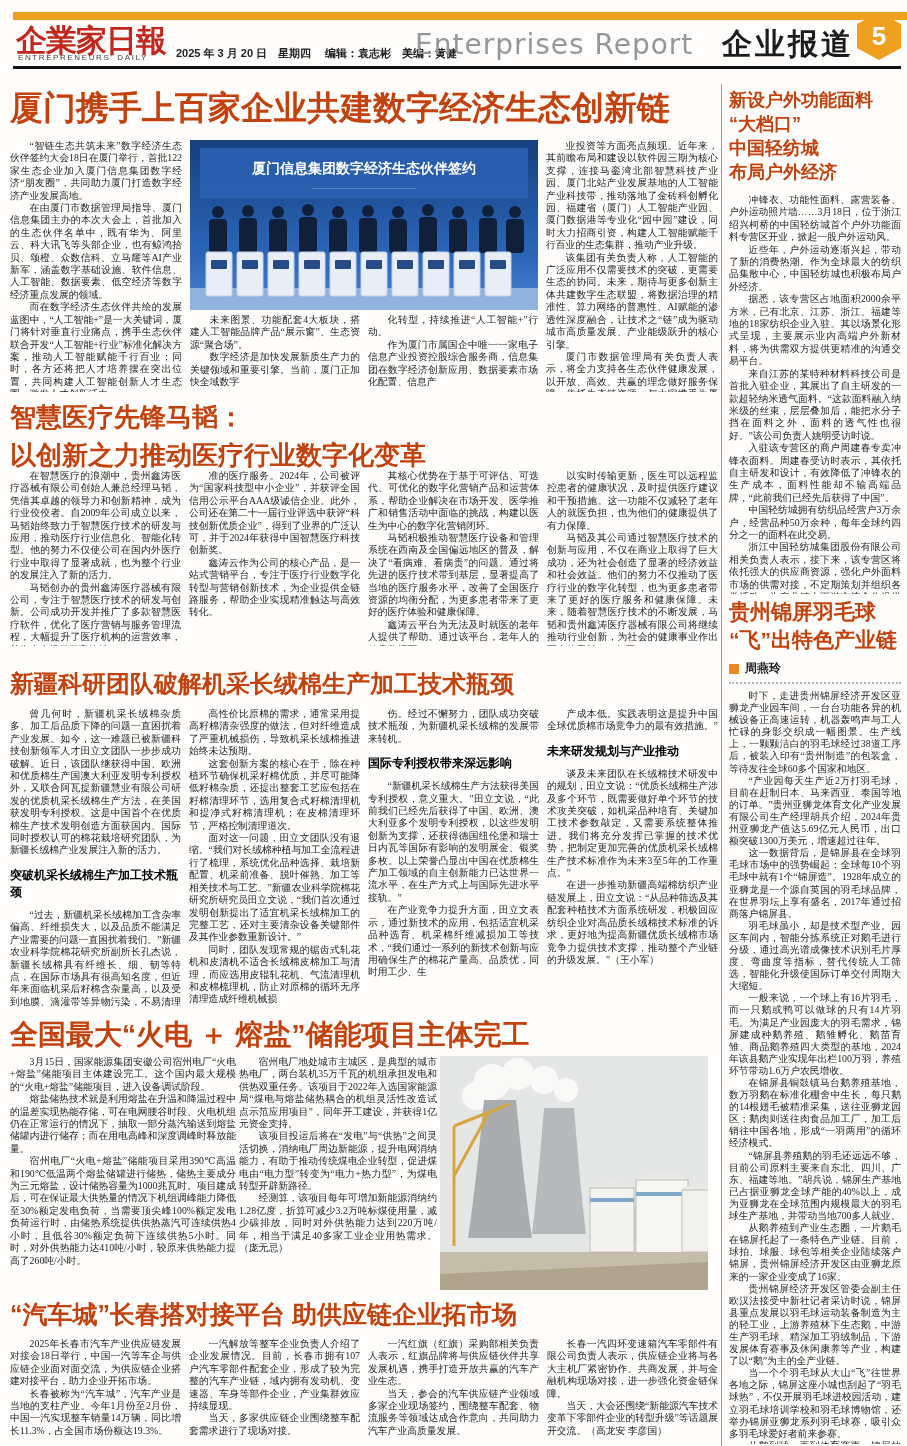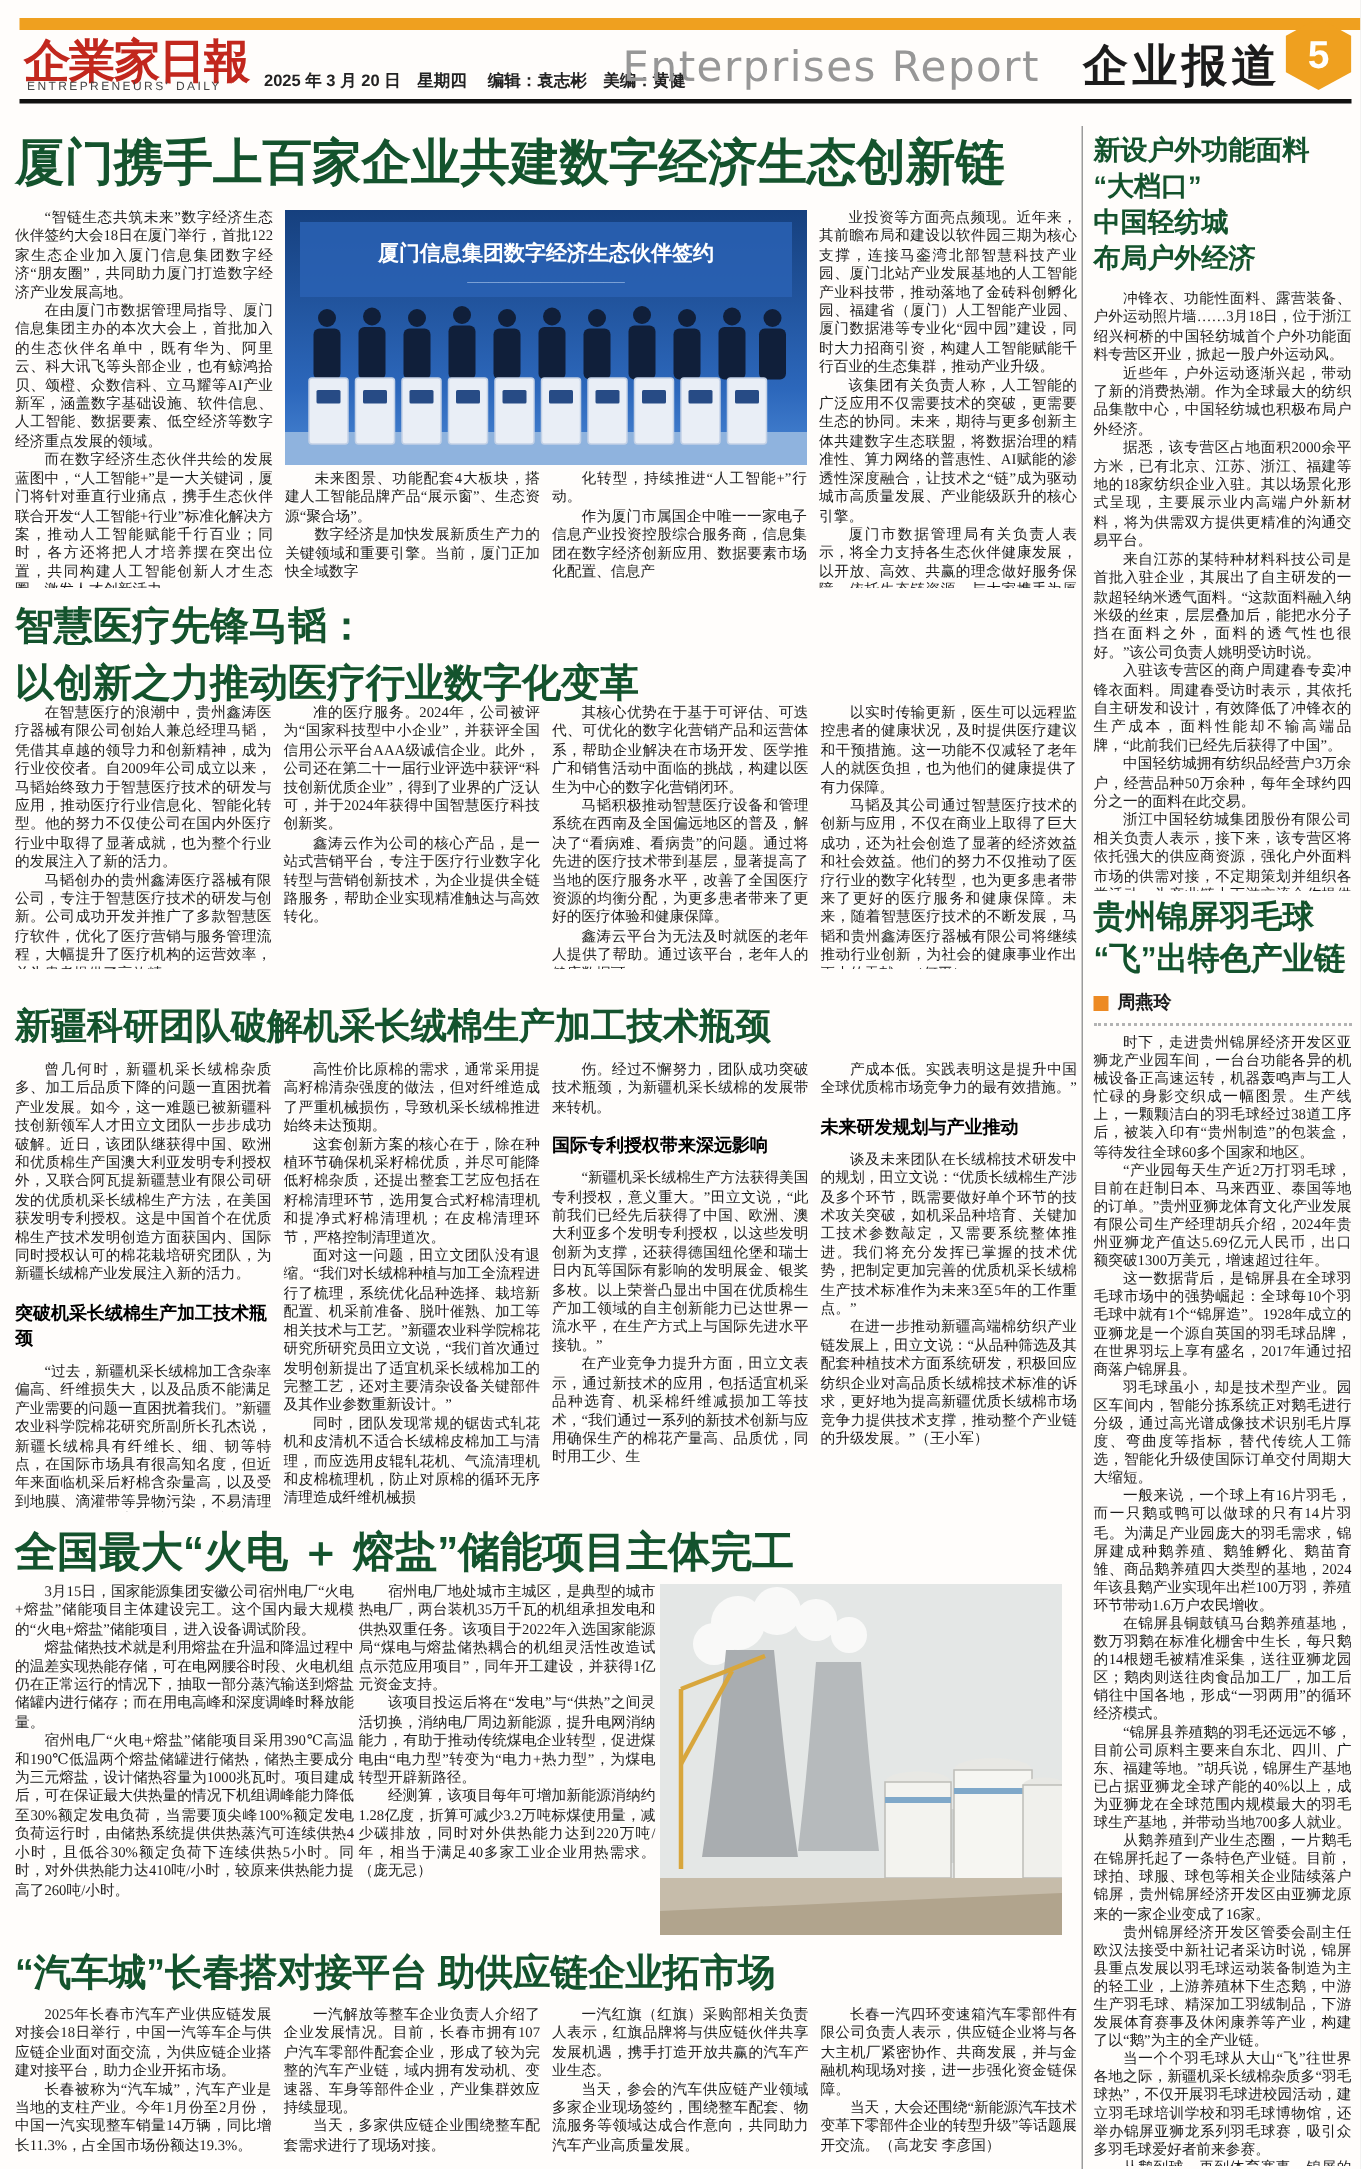--- a/index.html
+++ b/index.html
@@ -10,21 +10,21 @@
   .logo-cn { position:absolute; left:16px; top:20px; font-size:31px; font-weight:900; letter-spacing:-1px; font-family:"Liberation Serif", serif; }
   .logo-en { position:absolute; left:18px; top:53px; font-size:8px; letter-spacing:1.6px; color:#444; font-family:"Liberation Sans", sans-serif; }
   .dateline { position:absolute; left:153px; top:46px; font-size:11px; font-weight:700; color:#222; font-family:"Liberation Sans", sans-serif;padding-left:23px; }
   .dateline span { margin-right:14px; }
   .sec-en { position:absolute; left:415px; top:28px; font-size:28px; color:#979797; letter-spacing:1px; font-family:"DejaVu Sans", sans-serif; }
   .sec-cn { position:absolute; left:722px; top:24px; font-size:30px; font-weight:900; letter-spacing:3px; font-family:"Liberation Sans", sans-serif; }
   .hexnum { position:absolute; left:857px; top:12px; width:44px; height:48px; clip-path:polygon(50% 0,100% 25%,100% 75%,50% 100%,0 75%,0 25%); display:flex; align-items:center; justify-content:center; color:#fff; font-size:26px; font-weight:900; font-family:"Liberation Sans", sans-serif; }
   .mast-rule { position:absolute; left:13px; right:6px; top:66px; height:3px; background:#111; }
   .vrule { position:absolute; left:721px; top:84px; bottom:0; width:1px; background:#9b9b9b; }
 
-  .hl { font-weight:900; color:#14532d; font-family:"Liberation Sans", sans-serif; }
+  .hl { font-weight:900; color:#c2410c; font-family:"Liberation Sans", sans-serif; }
   .hl p { margin:0; }
   .bcol { font-size:9.8px; line-height:12.4px; text-align:justify; overflow:hidden; color:#1d1d1d; }
   .bcol p { text-indent:2em; margin:0; }
   .subhead { font-size:12px; font-weight:800; font-family:"Liberation Sans", sans-serif; margin:10px 0 8px; color:#000; }
 
   .a1-head { position:absolute; left:10px; top:86px; width:708px; font-size:33px; letter-spacing:0; }
   .a1-body { position:absolute; left:10px; top:140px; width:708px; height:252px; display:flex; gap:8px; }
   .a1-c1,.a1-c4 { width:172px; height:252px; }
   .a1-mid { width:348px; display:flex; flex-direction:column; gap:4px; }
   .a1-photo { width:348px; height:170px; }
@@ -322,17 +322,17 @@
   <div class="bcol r2-body">
       <p>时下，走进贵州锦屏经济开发区亚狮龙产业园车间，一台台功能各异的机械设备正高速运转，机器轰鸣声与工人忙碌的身影交织成一幅图景。生产线上，一颗颗洁白的羽毛球经过38道工序后，被装入印有“贵州制造”的包装盒，等待发往全球60多个国家和地区。</p>
       <p>“产业园每天生产近2万打羽毛球，目前在赶制日本、马来西亚、泰国等地的订单。”贵州亚狮龙体育文化产业发展有限公司生产经理胡兵介绍，2024年贵州亚狮龙产值达5.69亿元人民币，出口额突破1300万美元，增速超过往年。</p>
       <p>这一数据背后，是锦屏县在全球羽毛球市场中的强势崛起：全球每10个羽毛球中就有1个“锦屏造”。1928年成立的亚狮龙是一个源自英国的羽毛球品牌，在世界羽坛上享有盛名，2017年通过招商落户锦屏县。</p>
       <p>羽毛球虽小，却是技术型产业。园区车间内，智能分拣系统正对鹅毛进行分级，通过高光谱成像技术识别毛片厚度、弯曲度等指标，替代传统人工筛选，智能化升级使国际订单交付周期大大缩短。</p>
       <p>一般来说，一个球上有16片羽毛，而一只鹅或鸭可以做球的只有14片羽毛。为满足产业园庞大的羽毛需求，锦屏建成种鹅养殖、鹅雏孵化、鹅苗育雏、商品鹅养殖四大类型的基地，2024年该县鹅产业实现年出栏100万羽，养殖环节带动1.6万户农民增收。</p>
       <p>在锦屏县铜鼓镇马台鹅养殖基地，数万羽鹅在标准化棚舍中生长，每只鹅的14根翅毛被精准采集，送往亚狮龙园区；鹅肉则送往肉食品加工厂，加工后销往中国各地，形成“一羽两用”的循环经济模式。</p>
       <p>“锦屏县养殖鹅的羽毛还远远不够，目前公司原料主要来自东北、四川、广东、福建等地。”胡兵说，锦屏生产基地已占据亚狮龙全球产能的40%以上，成为亚狮龙在全球范围内规模最大的羽毛球生产基地，并带动当地700多人就业。</p>
       <p>从鹅养殖到产业生态圈，一片鹅毛在锦屏托起了一条特色产业链。目前，球拍、球服、球包等相关企业陆续落户锦屏，贵州锦屏经济开发区由亚狮龙原来的一家企业变成了16家。</p>
       <p>贵州锦屏经济开发区管委会副主任欧汉法接受中新社记者采访时说，锦屏县重点发展以羽毛球运动装备制造为主的轻工业，上游养殖林下生态鹅，中游生产羽毛球、精深加工羽绒制品，下游发展体育赛事及休闲康养等产业，构建了以“鹅”为主的全产业链。</p>
-      <p>当一个个羽毛球从大山“飞”往世界各地之际，新疆机采长绒棉杂质多“羽毛球热”，不仅开展羽毛球进校园活动，建立羽毛球培训学校和羽毛球博物馆，还举办锦屏亚狮龙系列羽毛球赛，吸引众多羽毛球爱好者前来参赛。</p>
+      <p>当一个个羽毛球从大山“飞”往世界各地之际，锦屏这座小城也刮起了“羽毛球热”，不仅开展羽毛球进校园活动，建立羽毛球培训学校和羽毛球博物馆，还举办锦屏亚狮龙系列羽毛球赛，吸引众多羽毛球爱好者前来参赛。</p>
       <p>从鹅到球，再到体育赛事，锦屏的蜕变印证了县域经济的突围路径：以特色产业为锚点，通过智能化改造提升附加值，再以“产”融合激活全域经济。</p>
     </div>
 
 </div>
 
 </body></html>

